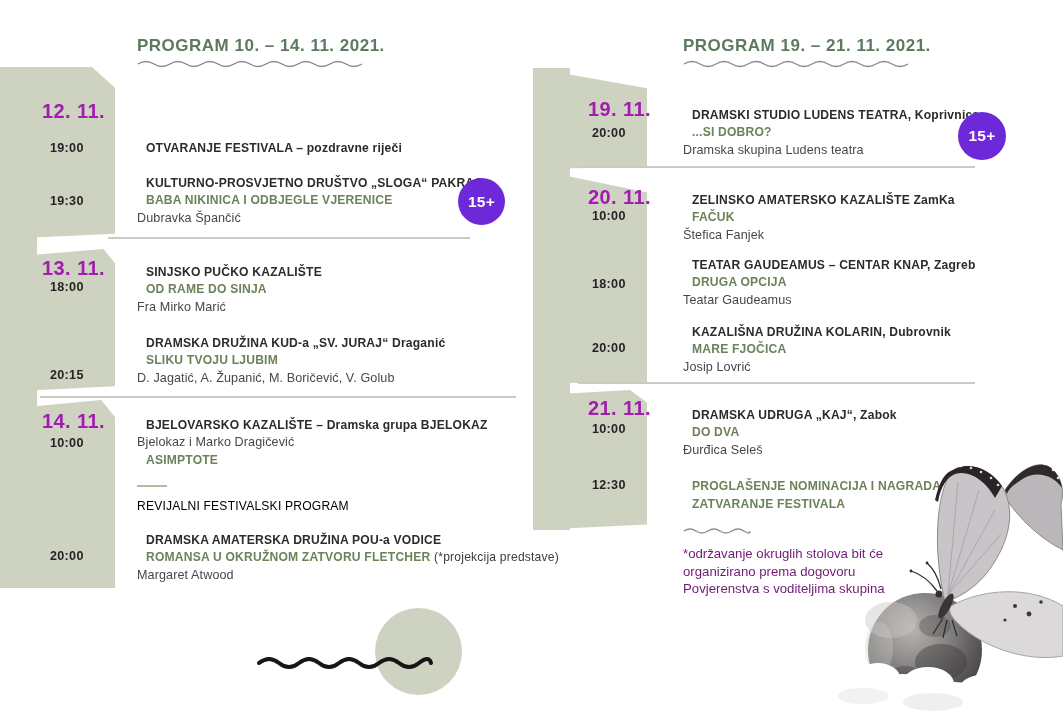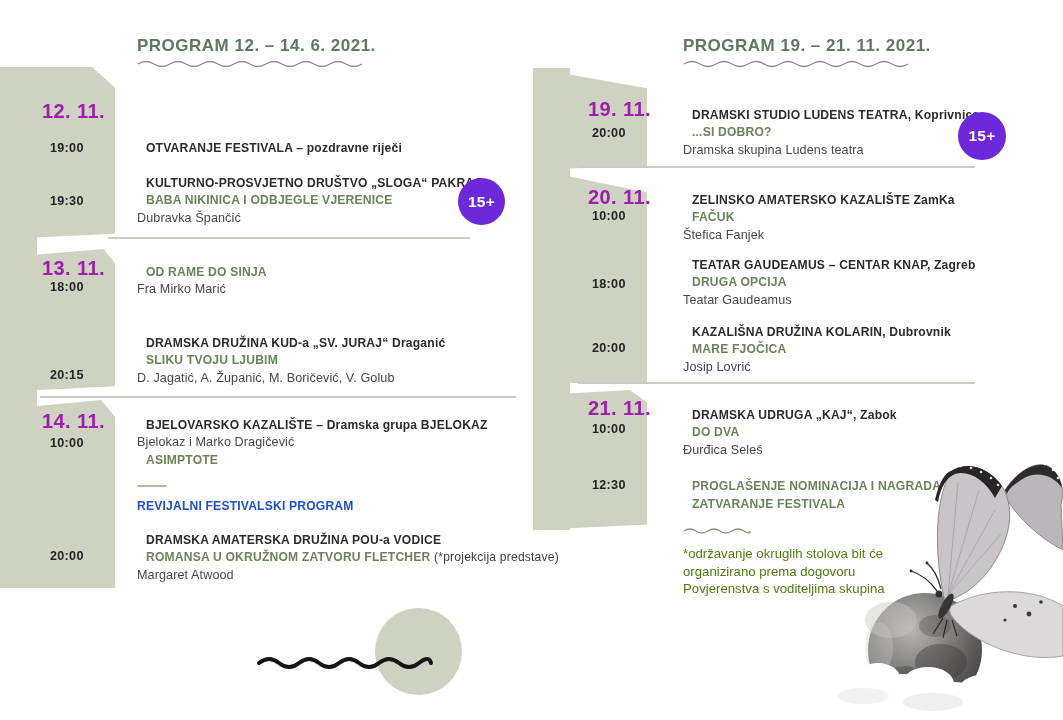--- a/index.html
+++ b/index.html
@@ -14,49 +14,49 @@
   
   .date{position:absolute;font-size:20px;font-weight:700;color:#a21caf;letter-spacing:.4px;white-space:nowrap;}
   .time{position:absolute;font-size:12.6px;font-weight:700;color:#242424;letter-spacing:.3px;white-space:nowrap;}
   
   .entry{position:absolute;}
   .line{line-height:17.4px;white-space:nowrap;}
   .caps{font-size:12.1px;font-weight:700;color:#2b2b2b;letter-spacing:.2px;margin-left:9px;}
   .green{color:#6c8259;}
   .plain{font-weight:400;color:#3c3c3c;}
   .author{font-size:12.6px;font-weight:400;color:#474747;letter-spacing:.1px;}
-  .section-label{position:absolute;font-size:12.1px;font-weight:700;color:#1d4ed8;letter-spacing:.2px;white-space:nowrap;}
+  .section-label{position:absolute;font-size:12.1px;font-weight:400;color:#000000;letter-spacing:.2px;white-space:nowrap;}
   
   .divider{position:absolute;height:2px;background:#cbcbc4;}
   .short-rule{position:absolute;width:30px;height:2px;background:#b3bba4;}
   
   .badge{position:absolute;border-radius:50%;background:#6d28d9;color:#ffffff;
          display:flex;align-items:center;justify-content:center;
          font-weight:700;font-size:15.5px;letter-spacing:.2px;}
   
-  .footnote{position:absolute;font-size:13.2px;font-weight:400;color:#4d7c0f;line-height:17.6px;white-space:nowrap;}
+  .footnote{position:absolute;font-size:13.2px;font-weight:400;color:#701a75;line-height:17.6px;white-space:nowrap;}
   
   .circle-decor{position:absolute;width:87px;height:87px;border-radius:50%;background:#cdd3c0;}
 </style>
 </head>
 <body>
 
 <div id="page">
 
   <div class="band" style="left:0;top:67px;width:37px;height:521px;"></div>
   <div class="band" style="left:0;top:67px;width:115px;height:172px;clip-path:polygon(0 0,80% 0,100% 12%,100% 97%,0 100%);"></div>
   <div class="band" style="left:0;top:249px;width:115px;height:143px;clip-path:polygon(0 6%,90% 0,100% 10%,100% 96%,0 100%);"></div>
   <div class="band" style="left:0;top:400px;width:115px;height:188px;clip-path:polygon(0 5%,88% 0,100% 9%,100% 100%,0 100%);"></div>
 
   <div class="band" style="left:533px;top:68px;width:37px;height:462px;"></div>
   <div class="band" style="left:533px;top:68px;width:114px;height:101px;clip-path:polygon(0 0,100% 20%,100% 98%,0 100%);"></div>
   <div class="band" style="left:533px;top:176px;width:114px;height:207px;clip-path:polygon(0 1%,30% 0,100% 8%,100% 100%,0 100%);"></div>
   <div class="band" style="left:533px;top:390px;width:114px;height:140px;clip-path:polygon(0 4%,85% 0,100% 9%,100% 96%,0 100%);"></div>
 
-  <div class="col-header" style="left:137px;top:36px;">PROGRAM 12. – 14. 6. 2021.</div>
+  <div class="col-header" style="left:137px;top:36px;">PROGRAM 10. – 14. 11. 2021.</div>
   <svg class="wave" style="left:137px;top:58px;" width="226" height="12" viewBox="0 0 226 12">
     <path d="M1 6 Q9 1 17 6 T33 6 T49 6 T65 6 T81 6 T97 6 T113 6 T129 6 T145 6 T161 6 T177 6 T193 6 T209 6 T225 6" fill="none" stroke="#8b8b8b" stroke-width="1.4"></path>
   </svg>
 
   <div class="col-header" style="left:683px;top:36px;">PROGRAM 19. – 21. 11. 2021.</div>
   <svg class="wave" style="left:683px;top:58px;" width="226" height="12" viewBox="0 0 226 12">
     <path d="M1 6 Q9 1 17 6 T33 6 T49 6 T65 6 T81 6 T97 6 T113 6 T129 6 T145 6 T161 6 T177 6 T193 6 T209 6 T225 6" fill="none" stroke="#8b8b8b" stroke-width="1.4"></path>
   </svg>
 
   <div class="divider" style="left:108px;top:237px;width:362px;"></div>
@@ -80,20 +80,21 @@
     <div class="line caps"><span>OTVARANJE FESTIVALA</span><span> – pozdravne riječi</span></div>
   </div>
 
   <div class="entry" style="left:137px;top:175px;">
     <div class="line caps"><span>KULTURNO-PROSVJETNO DRUŠTVO „SLOGA“ PAKRAC</span></div>
     <div class="line caps green"><span>BABA NIKINICA I ODBJEGLE VJERENICE</span></div>
     <div class="line author"><span>Dubravka Špančić</span></div>
   </div>
 
   <div class="entry" style="left:137px;top:264px;">
+    <div class="line caps"><span>SINJSKO PUČKO KAZALIŠTE</span></div>
     <div class="line caps green"><span>OD RAME DO SINJA</span></div>
     <div class="line author"><span>Fra Mirko Marić</span></div>
   </div>
 
   <div class="entry" style="left:137px;top:335px;">
     <div class="line caps"><span>DRAMSKA DRUŽINA KUD-a „SV. JURAJ“ Draganić</span></div>
     <div class="line caps green"><span>SLIKU TVOJU LJUBIM</span></div>
     <div class="line author"><span>D. Jagatić, A. Županić, M. Boričević, V. Golub</span></div>
   </div>
 

